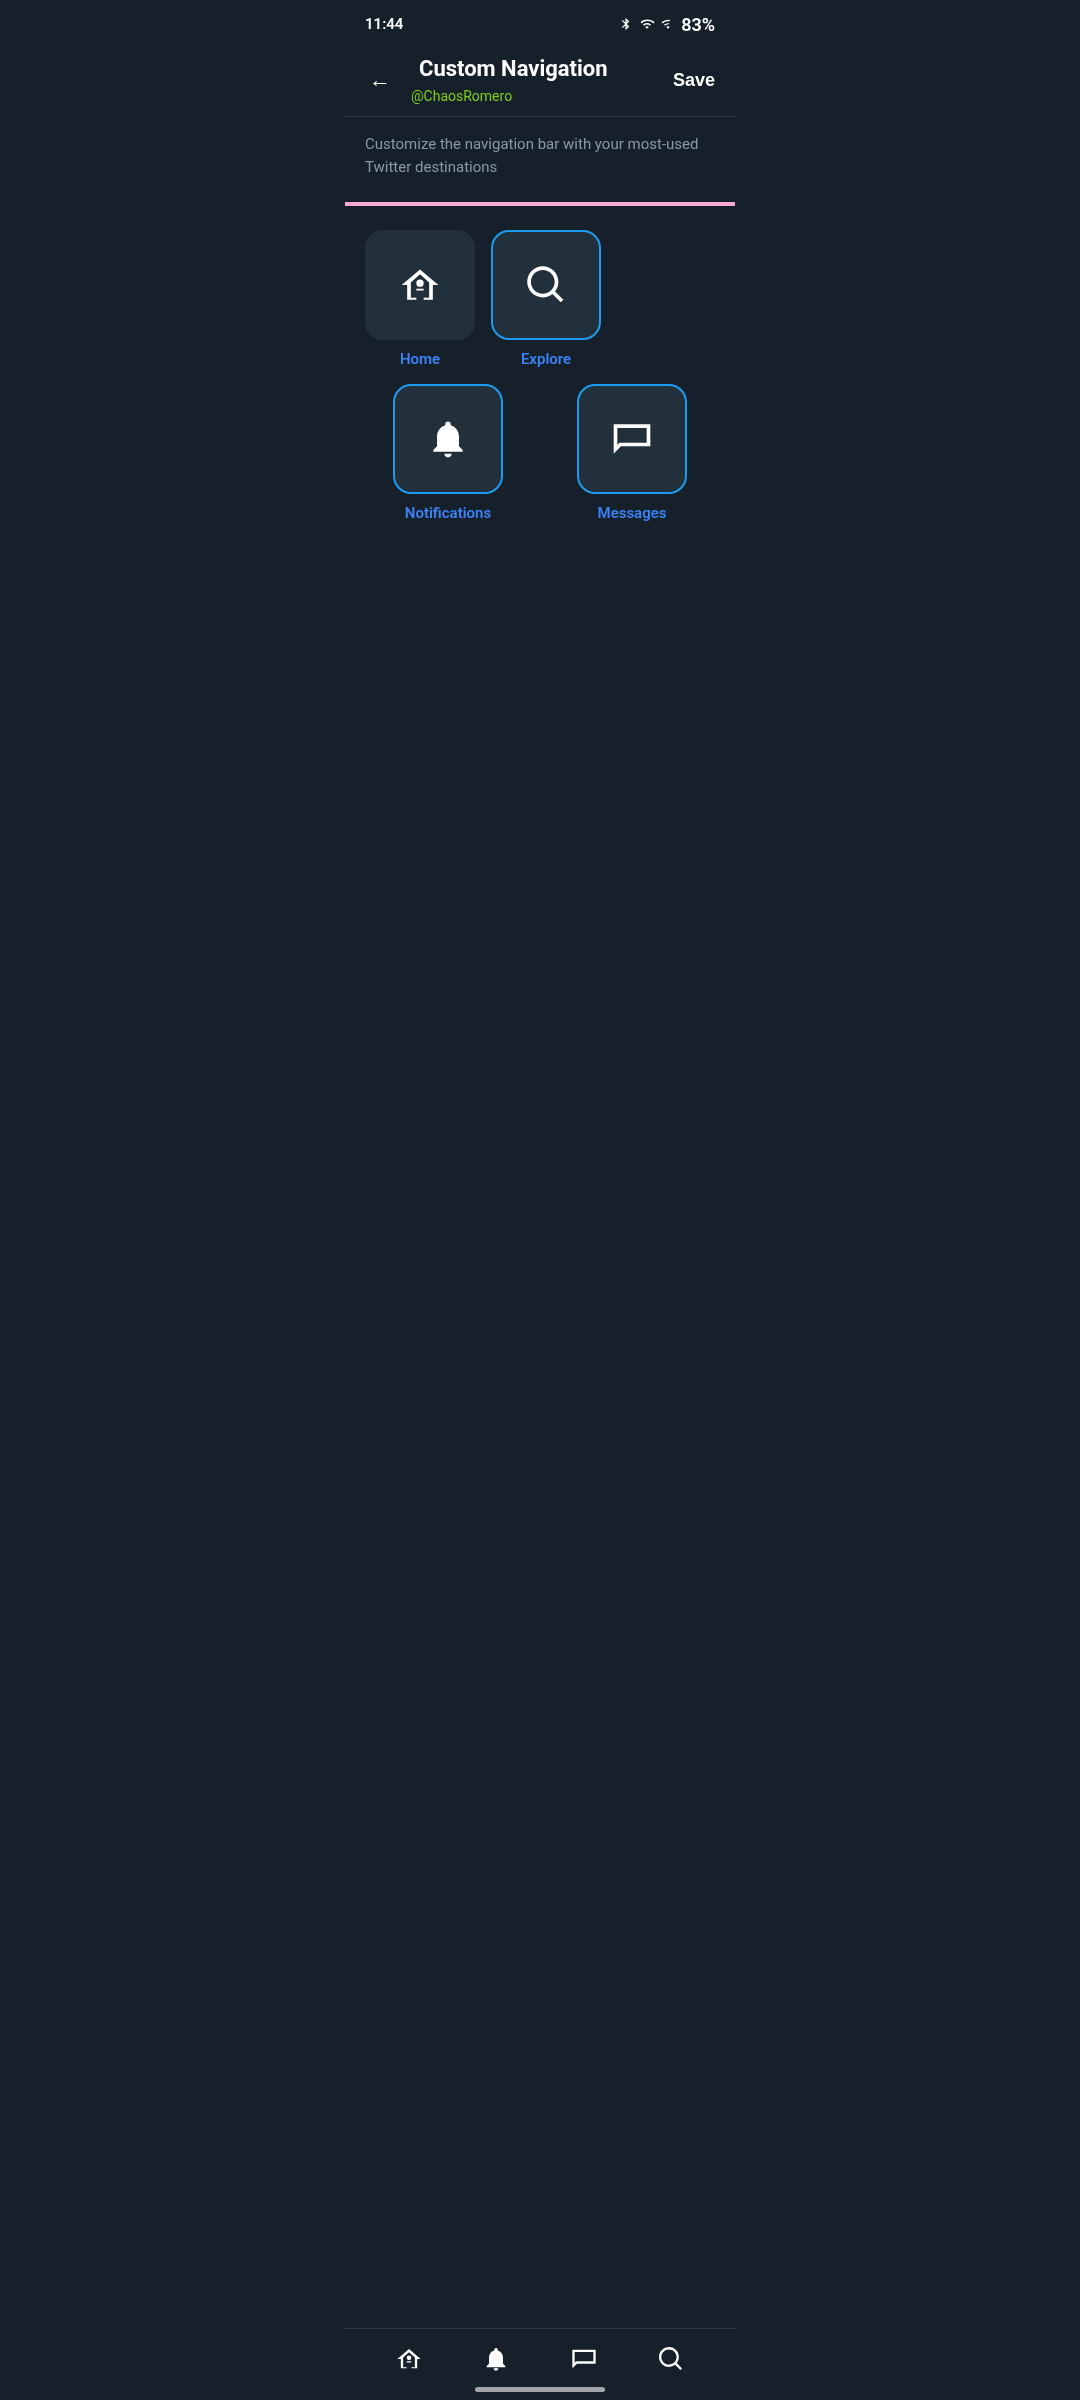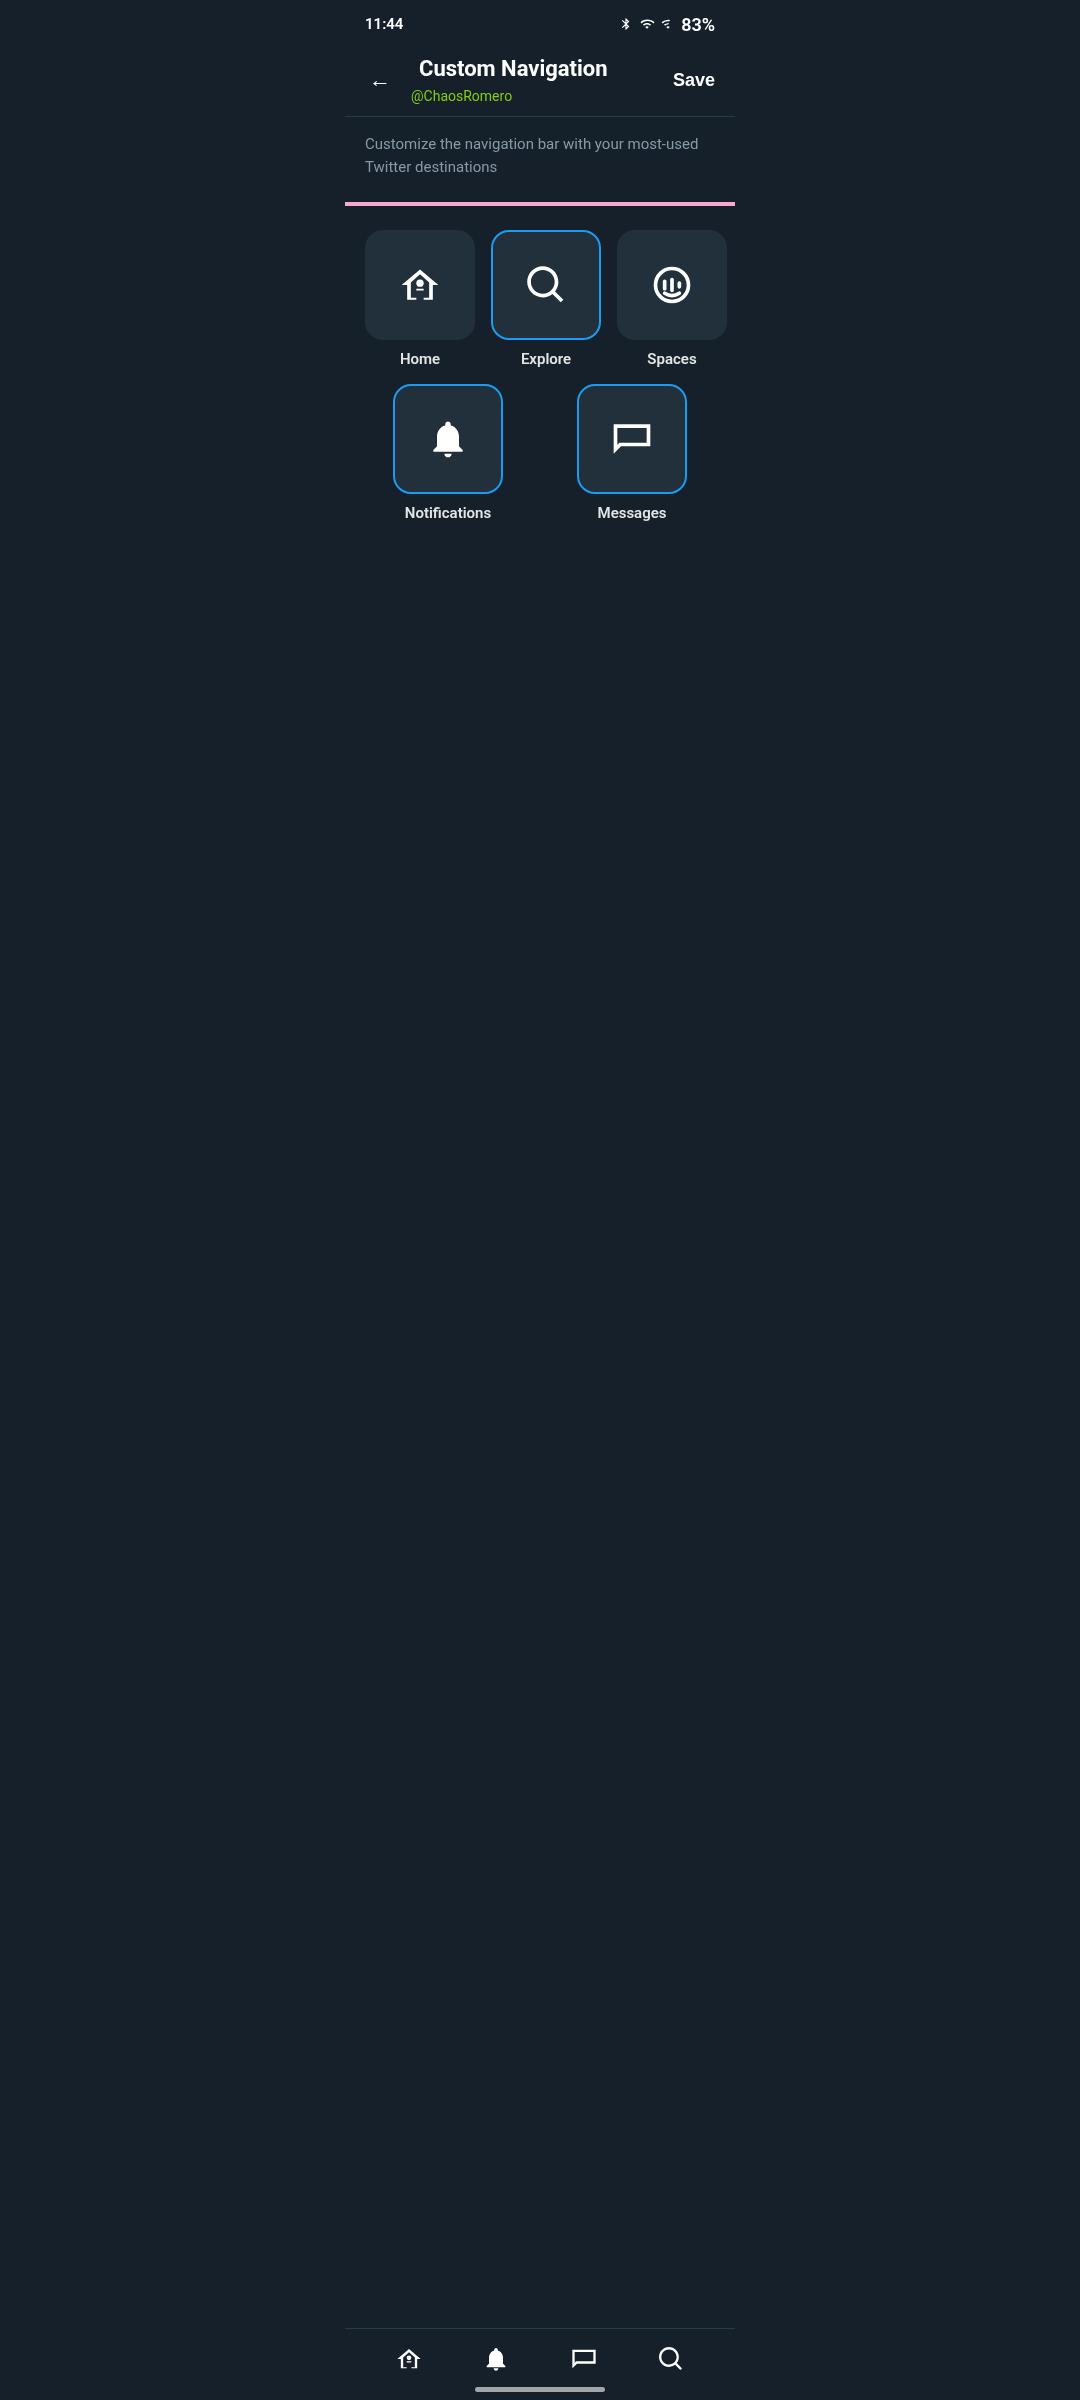--- a/index.html
+++ b/index.html
@@ -152,21 +152,21 @@
 
     .nav-icon-box svg {
       width: 44px;
       height: 44px;
       fill: #ffffff;
     }
 
     .nav-label {
       font-size: 15px;
       font-weight: 600;
-      color: #e5e5e5;
+      color: #3b82f6;
       text-align: center;
     }
 
     
     .bottom-nav {
       position: fixed;
       bottom: 0;
       left: 50%;
       transform: translateX(-50%);
       width: 390px;
@@ -257,32 +257,20 @@
 
     <div class="nav-item">
       <div class="nav-icon-box selected">
         <svg viewBox="0 0 24 24">
           <path d="M10.25 3.75c-3.59 0-6.5 2.91-6.5 6.5s2.91 6.5 6.5 6.5c1.795 0 3.419-.726 4.596-1.904 1.178-1.177 1.904-2.801 1.904-4.596 0-3.59-2.91-6.5-6.5-6.5zm-8.5 6.5c0-4.694 3.806-8.5 8.5-8.5s8.5 3.806 8.5 8.5c0 1.986-.682 3.815-1.814 5.265l4.524 4.524-1.414 1.414-4.524-4.524A8.456 8.456 0 0 1 10.25 18.75c-4.694 0-8.5-3.806-8.5-8.5z"></path>
         </svg>
       </div>
       <span class="nav-label">Explore</span>
     </div>
 
-    <div class="nav-item">
-      <div class="nav-icon-box">
-        <svg viewBox="0 0 24 24">
-          <circle cx="12" cy="12" r="9" fill="none" stroke="white" stroke-width="2"></circle>
-          <line x1="8" y1="10" x2="8" y2="14" stroke="white" stroke-width="2" stroke-linecap="round"></line>
-          <line x1="12" y1="9" x2="12" y2="15" stroke="white" stroke-width="2" stroke-linecap="round"></line>
-          <line x1="16" y1="11" x2="16" y2="13" stroke="white" stroke-width="2" stroke-linecap="round"></line>
-          <path d="M8 16.5 Q12 19 16 16.5" fill="none" stroke="white" stroke-width="2" stroke-linecap="round"></path>
-        </svg>
-      </div>
-      <span class="nav-label">Spaces</span>
-    </div>
 
   </div>
 
   <div class="nav-grid-row2">
 
     <div class="nav-item">
       <div class="nav-icon-box selected">
         <svg viewBox="0 0 24 24">
           <path d="M12 22c1.1 0 2-.9 2-2h-4c0 1.1.89 2 2 2zm6-6v-5c0-3.07-1.64-5.64-4.5-6.32V4c0-.83-.67-1.5-1.5-1.5s-1.5.67-1.5 1.5v.68C7.63 5.36 6 7.92 6 11v5l-2 2v1h16v-1l-2-2z"></path>
         </svg>

